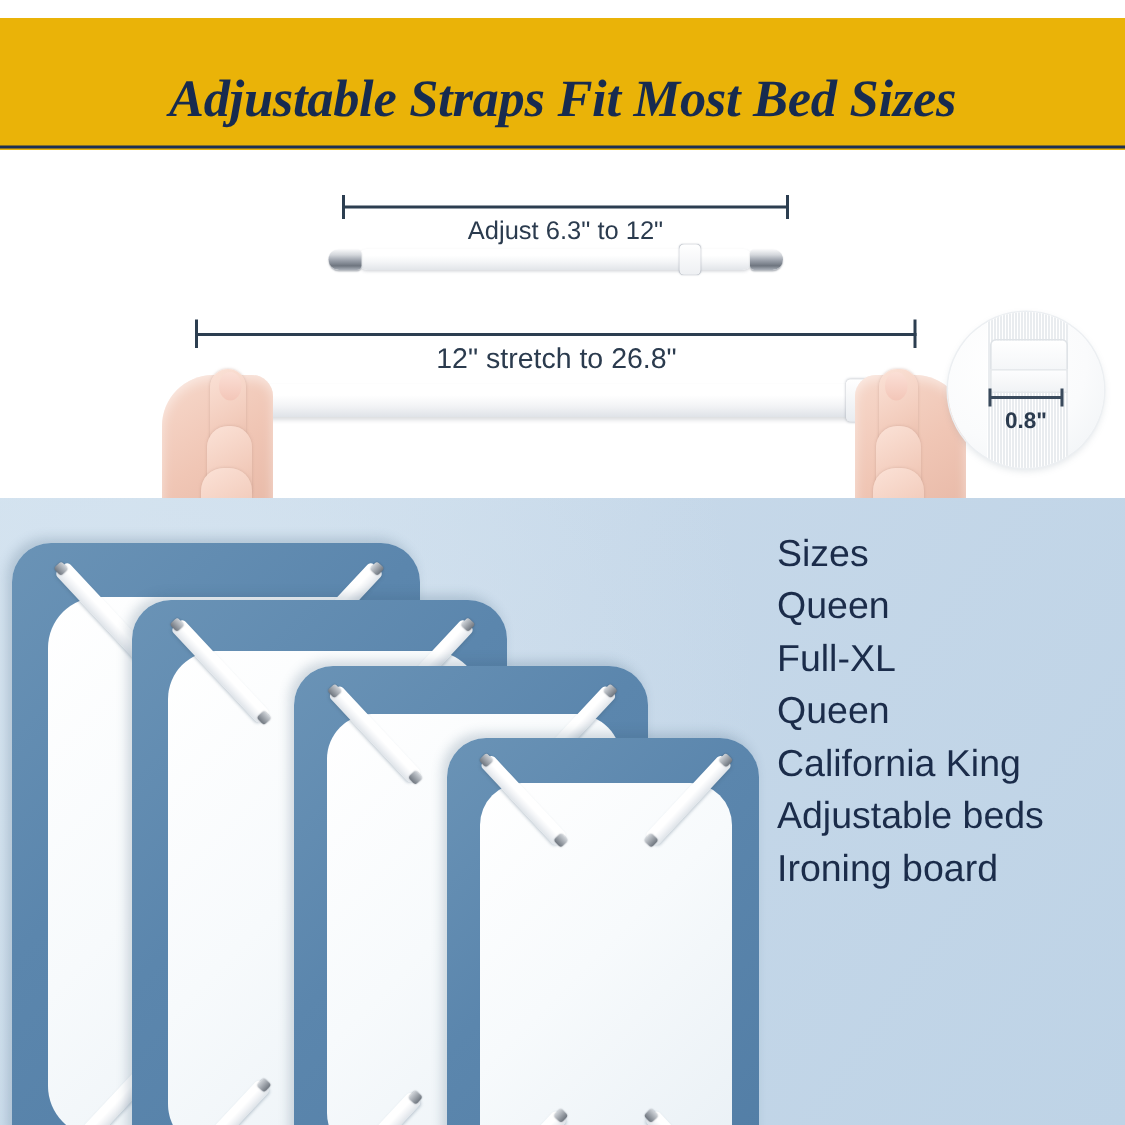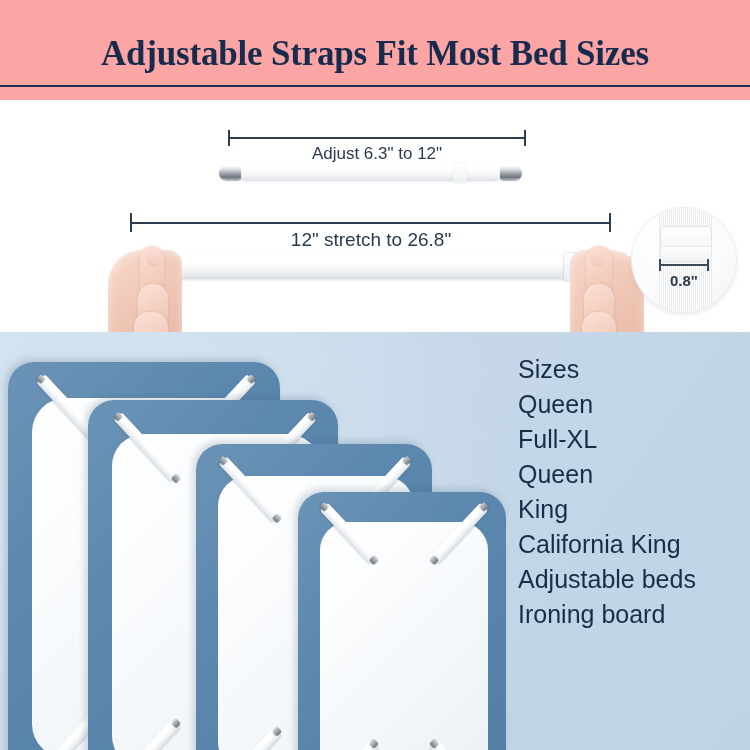--- a/index.html
+++ b/index.html
@@ -14,24 +14,25 @@
     position: relative;
     width: 750px;
     height: 750px;
     overflow: hidden;
     background: #ffffff;
   }
 
   
   .header-band {
     position: absolute;
-    left: 0; top: 0;
+    left: 0; top: 12px;
     width: 750px;
     height: 100px;
-    background: #fca5a5;
+    background: #eab308;
+    font-style: italic;
   }
   .header-title {
     position: absolute;
     left: 0; top: 34px;
     width: 750px;
     text-align: center;
     font-family: "Liberation Serif", serif;
     font-weight: bold;
     font-size: 35px;
     letter-spacing: -0.2px;
@@ -358,19 +359,18 @@
       <div class="corner-strap" style="left:14px;  bottom:28px; width:74px; height:11px; transform:rotate(-47deg);"></div>
       <div class="corner-strap" style="right:10px; bottom:28px; width:74px; height:11px; transform:rotate(47deg);"></div>
     </div>
   </div>
 
   <div class="size-list">
     <div class="size-item">Sizes</div>
     <div class="size-item">Queen</div>
     <div class="size-item">Full-XL</div>
     <div class="size-item">Queen</div>
-    <div class="size-item">King</div>
     <div class="size-item">California King</div>
     <div class="size-item">Adjustable beds</div>
     <div class="size-item">Ironing board</div>
   </div>
 
 </div>
 
 </body></html>

